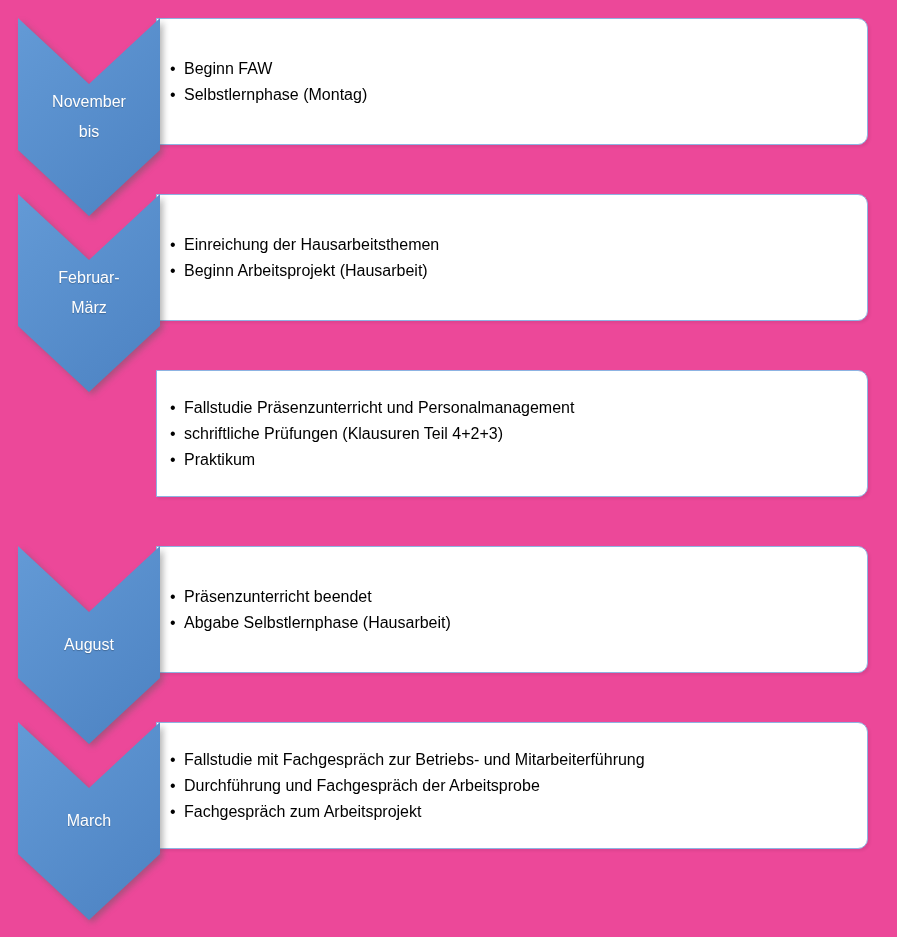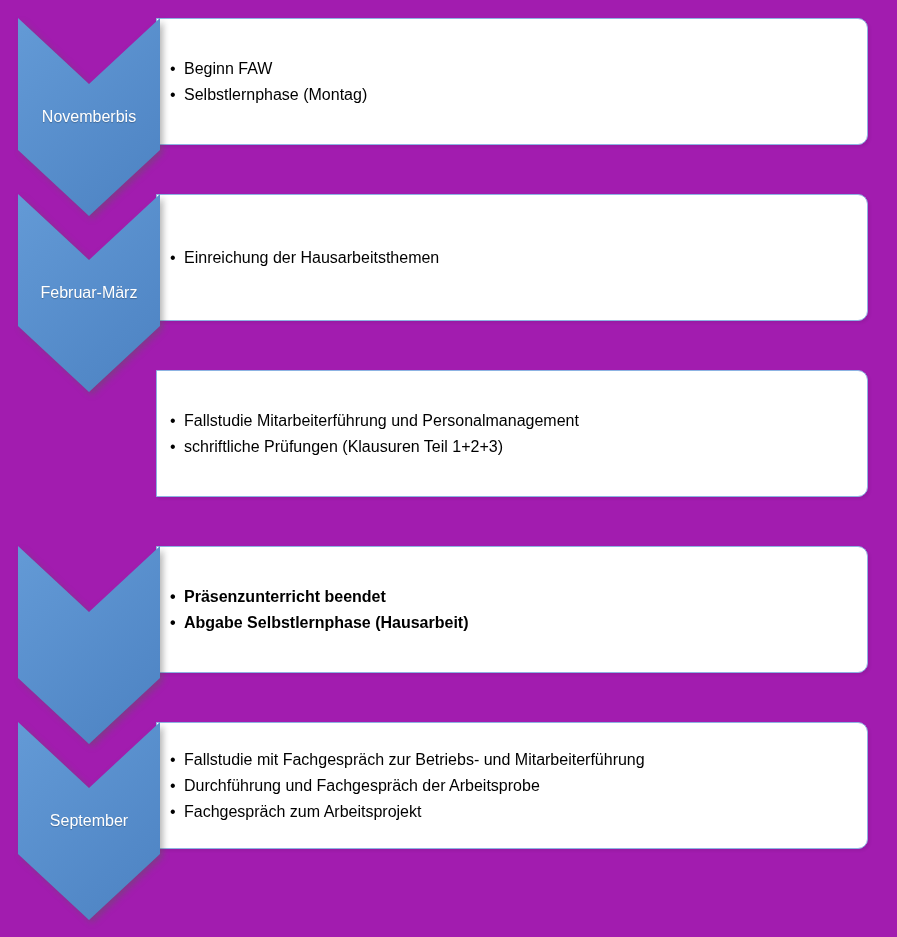--- a/index.html
+++ b/index.html
@@ -5,21 +5,21 @@
   html, body {
     margin: 0;
     padding: 0;
     background: #ffffff;
     font-family: "Liberation Sans", sans-serif;
   }
   #timeline {
     position: relative;
     width: 897px;
     height: 937px;
-    background: #a21caf;
+    background: #ec4899;
     overflow: hidden;
   }
   .step {
     position: absolute;
     left: 0;
     width: 897px;
     height: 198px;
   }
   .box {
     position: absolute;
@@ -64,21 +64,21 @@
     clip-path: polygon(0 0, 50% 33.3%, 100% 0, 100% 66.7%, 50% 100%, 0 66.7%);
     background: linear-gradient(135deg, var(--chevron-light, #639ad6) 0%, var(--chevron-dark, #4c82c2) 100%);
   }
   .chevron-label {
     position: absolute;
     left: 0;
     top: 33.3%;
     width: 100%;
     height: 33.8%;
     display: flex;
-    flex-direction: row;
+    flex-direction: column;
     justify-content: center;
     align-items: center;
     color: var(--label-color, #ffffff);
     font-size: 16px;
     line-height: 30px;
     text-align: center;
     text-shadow: 0 1px 1px rgba(0,0,0,0.25);
   }
 </style>
 </head>
@@ -98,60 +98,65 @@
           <span>November</span>
           <span>bis</span>
         </div>
     </div>
   </div>
 
   <div class="step" style="top: 194px;">
     <div class="box">
       <ul class="bullets">
           <li>Einreichung der Hausarbeitsthemen</li>
+          <li>Beginn Arbeitsprojekt (Hausarbeit)</li>
         </ul>
     </div>
     <div class="chevron-wrap">
       <div class="chevron"></div>
       <div class="chevron-label">
           <span>Februar-</span>
           <span>März</span>
         </div>
     </div>
   </div>
 
   <div class="step" style="top: 370px;">
     <div class="box">
       <ul class="bullets">
-          <li>Fallstudie Mitarbeiterführung und Personalmanagement</li>
-          <li>schriftliche Prüfungen (Klausuren Teil 1+2+3)</li>
+          <li>Fallstudie Präsenzunterricht und Personalmanagement</li>
+          <li>schriftliche Prüfungen (Klausuren Teil 4+2+3)</li>
+          <li>Praktikum</li>
         </ul>
     </div>
   </div>
 
-  <div class="step" style="top: 546px; font-weight: bold;">
+  <div class="step" style="top: 546px;">
     <div class="box">
       <ul class="bullets">
           <li>Präsenzunterricht beendet</li>
           <li>Abgabe Selbstlernphase (Hausarbeit)</li>
         </ul>
     </div>
     <div class="chevron-wrap">
       <div class="chevron"></div>
+      <div class="chevron-label">
+          <span>August</span>
+        </div>
     </div>
   </div>
 
   <div class="step" style="top: 722px;">
     <div class="box">
       <ul class="bullets">
           <li>Fallstudie mit Fachgespräch zur Betriebs- und Mitarbeiterführung</li>
           <li>Durchführung und Fachgespräch der Arbeitsprobe</li>
           <li>Fachgespräch zum Arbeitsprojekt</li>
         </ul>
     </div>
     <div class="chevron-wrap">
       <div class="chevron"></div>
       <div class="chevron-label">
-          <span>September</span>
+          <span>March</span>
         </div>
     </div>
   </div>
 </div>
 
 </body></html>

